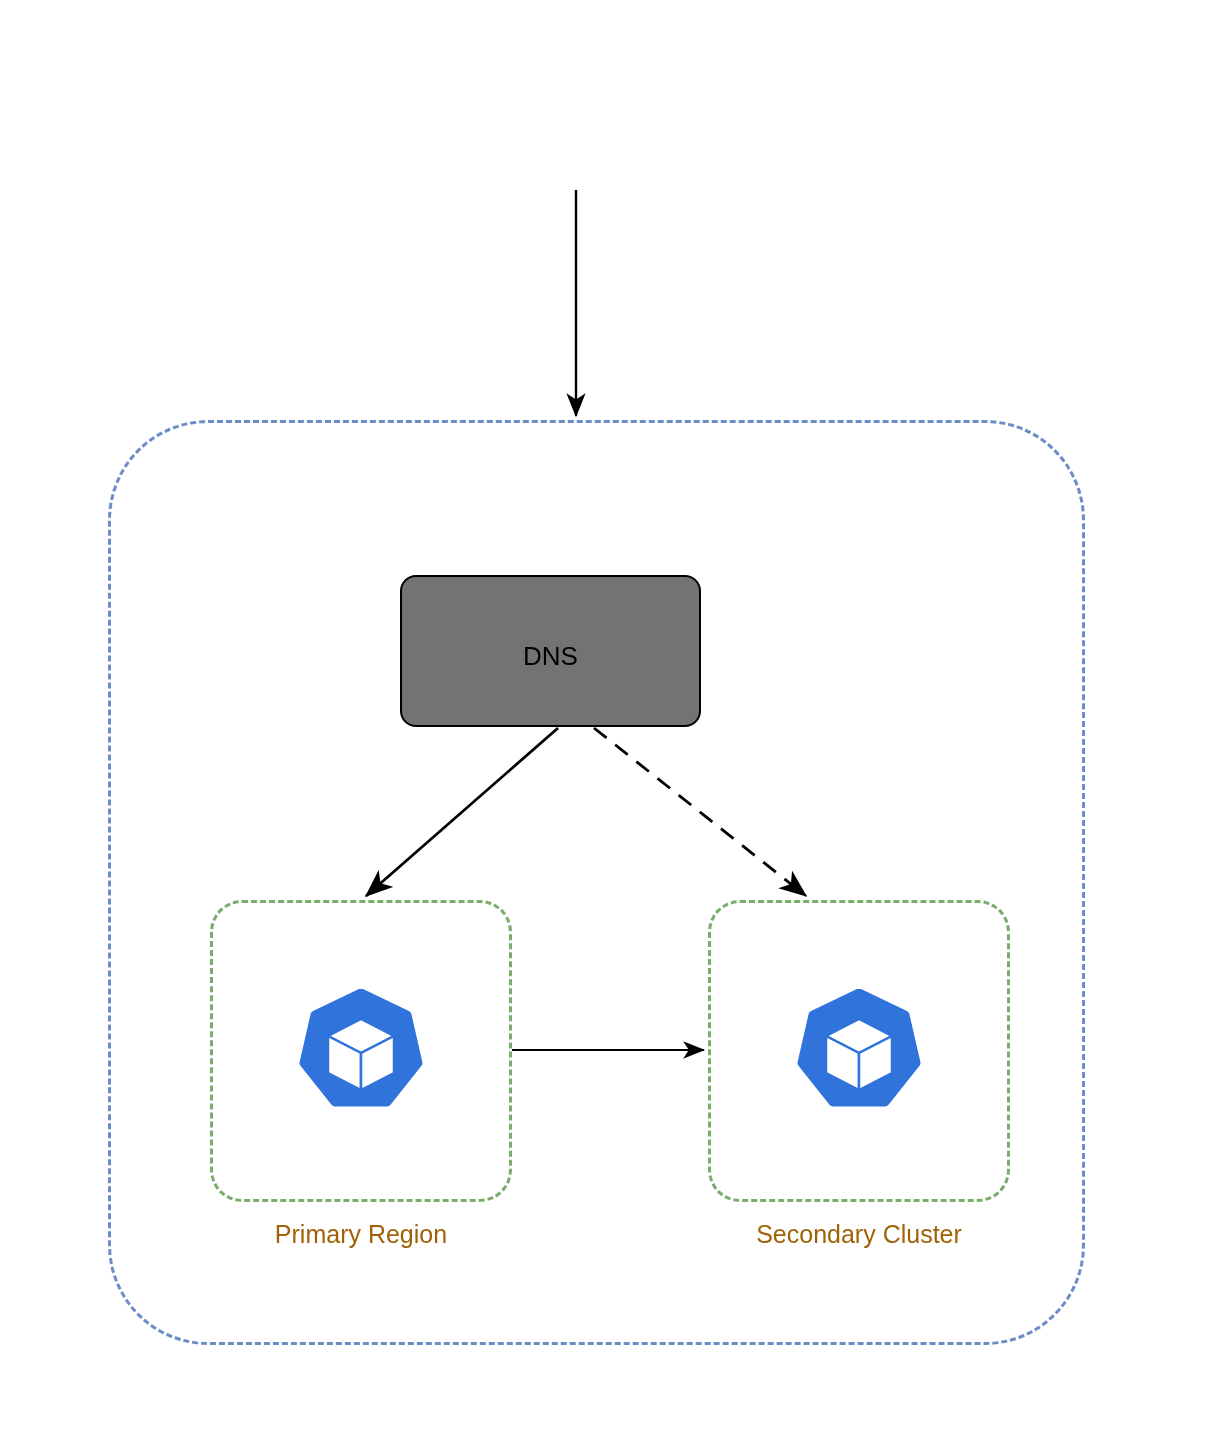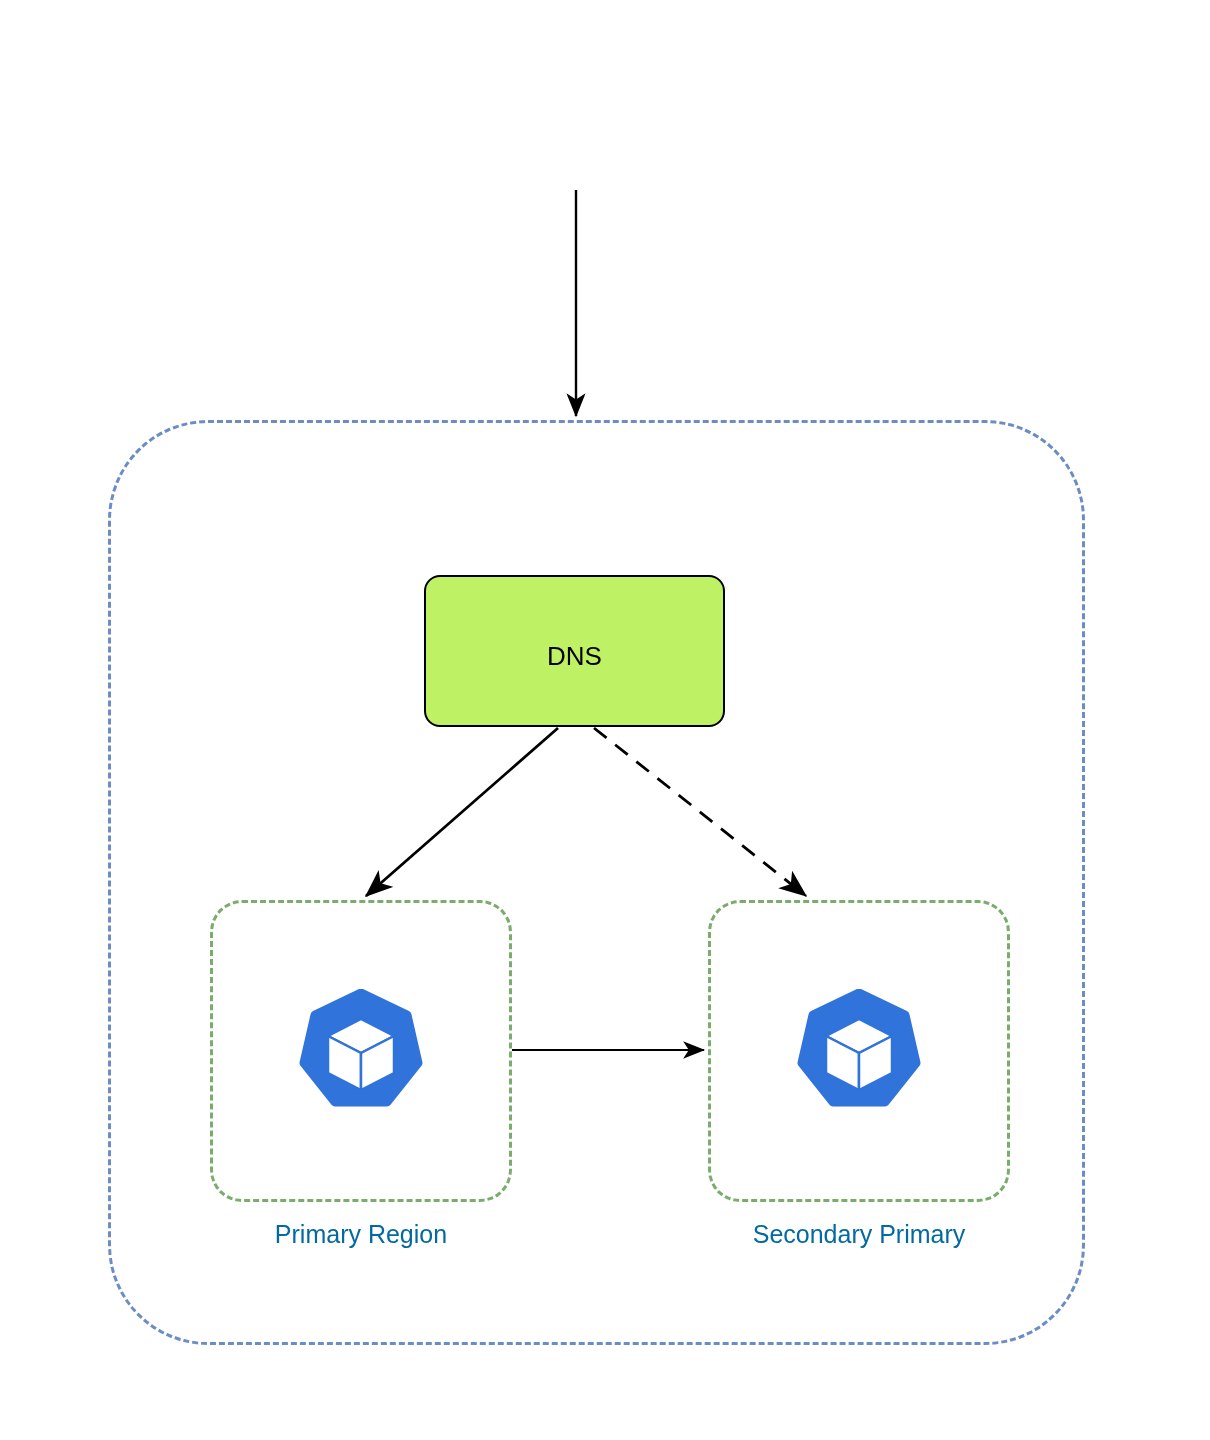--- a/index.html
+++ b/index.html
@@ -55,27 +55,27 @@
     left: 108px;
     top: 420px;
     width: 977px;
     height: 925px;
     border: 3px dashed #6b8cc4;
     border-radius: 100px;
   }
 
   
   #dns-node {
-    left: 424px;
+    left: 400px;
     top: 575px;
     width: 301px;
     height: 152px;
     border: 2px solid #000000;
     border-radius: 16px;
-    background: #bef264;
+    background: #737373;
   }
   #dns-node .node-label {
     top: 64px;
     font-size: 26px;
   }
 
   
   .region-box {
     border: 3px dashed #7aac6c;
     border-radius: 32px;
@@ -89,21 +89,21 @@
   }
   #secondary-region-box {
     left: 708px;
     top: 900px;
     width: 302px;
     height: 302px;
   }
   .region-caption {
     position: absolute;
     text-align: center;
-    color: #0369a1;
+    color: #a16207;
     font-size: 25px;
     white-space: nowrap;
     font-family: "Liberation Sans", sans-serif;
   }
   #primary-region-caption {
     left: 210px;
     top: 1220px;
     width: 302px;
   }
   #secondary-region-caption {
@@ -170,21 +170,21 @@
       <g>
         <polygon points="62,30 95,47 62,64 29,47" fill="#ffffff" stroke="#2f73db" stroke-width="2.5" stroke-linejoin="round"></polygon>
         <polygon points="29,47 62,64 62,101 29,84" fill="#ffffff" stroke="#2f73db" stroke-width="2.5" stroke-linejoin="round"></polygon>
         <polygon points="95,47 95,84 62,101 62,64" fill="#ffffff" stroke="#2f73db" stroke-width="2.5" stroke-linejoin="round"></polygon>
       </g>
     </svg>
   </div>
 
   <div class="region-caption" id="primary-region-caption">Primary Region</div>
 
-  <div class="region-caption" id="secondary-region-caption">Secondary Primary</div>
+  <div class="region-caption" id="secondary-region-caption">Secondary Cluster</div>
 
   <svg id="connectors" viewBox="0 0 1210 1440">
     <defs>
       <marker id="arrowhead" markerWidth="12" markerHeight="12" refX="9.5" refY="4" orient="auto" markerUnits="strokeWidth">
         <path d="M0,0 L10,4 L0,8 L2.6,4 Z" fill="#000000"></path>
       </marker>
     </defs>
 
     <line x1="576" y1="190" x2="576" y2="416" stroke="#000000" stroke-width="2.4" marker-end="url(#arrowhead)"></line>
 

